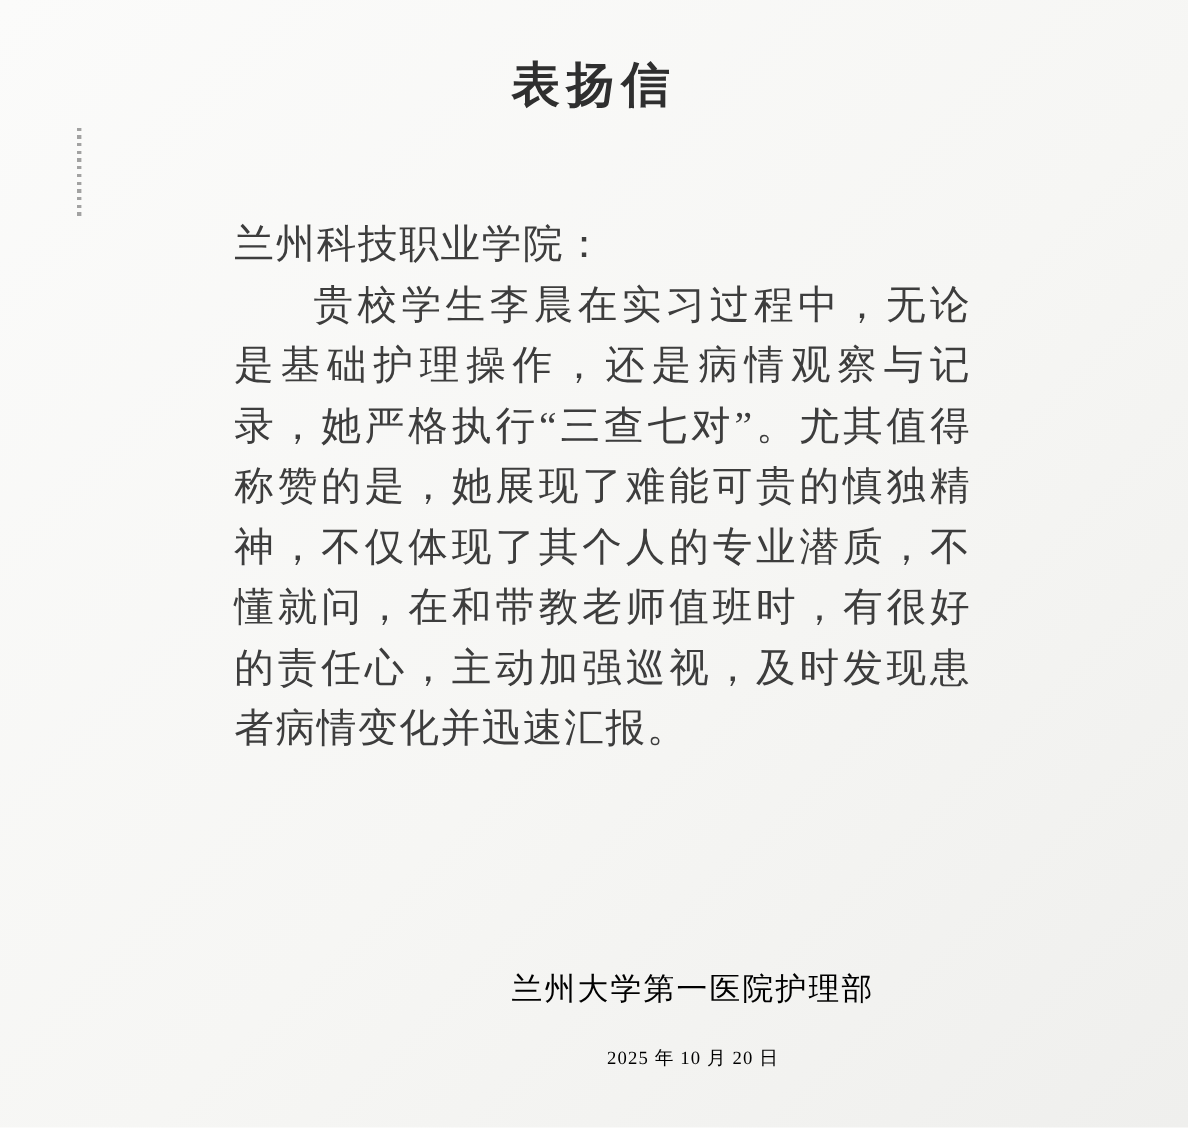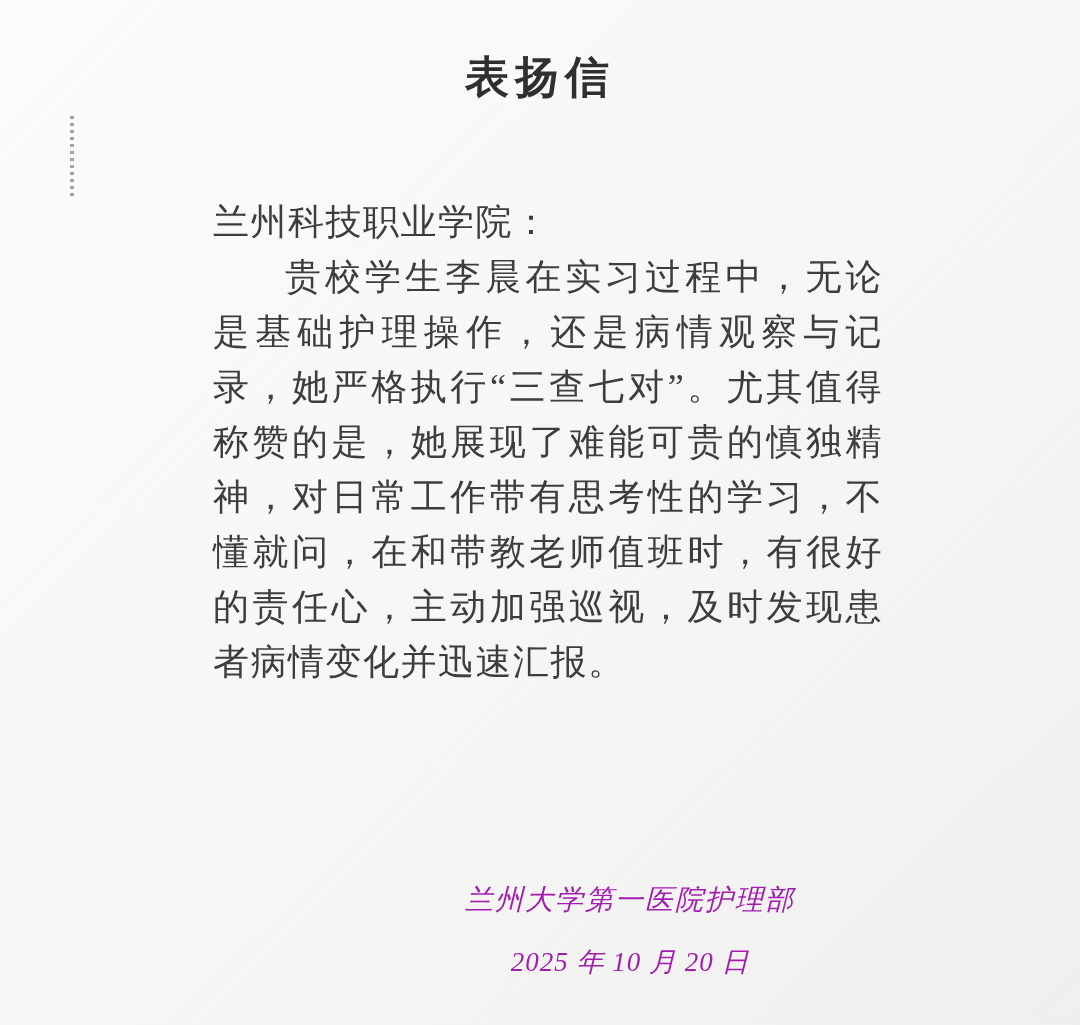--- a/index.html
+++ b/index.html
@@ -63,46 +63,45 @@
     text-indent: 2em;
   }
   .signature-block {
     position: absolute;
     left: 420px;
     top: 880px;
     width: 420px;
     text-align: center;
     font-size: 28px;
     letter-spacing: 2px;
-    color: #a21caf;
-    font-style: italic;
+    color: #000000;
   }
   .signature-line {
     margin: 0;
     line-height: 40px;
   }
   .date-line {
     margin: 22px 0 0 0;
     line-height: 40px;
     letter-spacing: 1px;
-    font-size: 27px;
+    font-size: 17px;
   }
 </style>
 </head>
 <body>
 
 <div class="page">
 
   <h1 class="doc-title">表扬信</h1>
 
   <div class="scan-artifact"></div>
 
   <div class="letter-body">
     <p class="salutation">兰州科技职业学院：</p>
-    <p class="para">贵校学生李晨在实习过程中，无论是基础护理操作，还是病情观察与记录，她严格执行“三查七对”。尤其值得称赞的是，她展现了难能可贵的慎独精神，对日常工作带有思考性的学习，不懂就问，在和带教老师值班时，有很好的责任心，主动加强巡视，及时发现患者病情变化并迅速汇报。</p>
+    <p class="para">贵校学生李晨在实习过程中，无论是基础护理操作，还是病情观察与记录，她严格执行“三查七对”。尤其值得称赞的是，她展现了难能可贵的慎独精神，不仅体现了其个人的专业潜质，不懂就问，在和带教老师值班时，有很好的责任心，主动加强巡视，及时发现患者病情变化并迅速汇报。</p>
   </div>
 
   <div class="signature-block">
     <p class="signature-line">兰州大学第一医院护理部</p>
     <p class="date-line">2025 年 10 月 20 日</p>
   </div>
 
 </div>
 
 </body></html>

